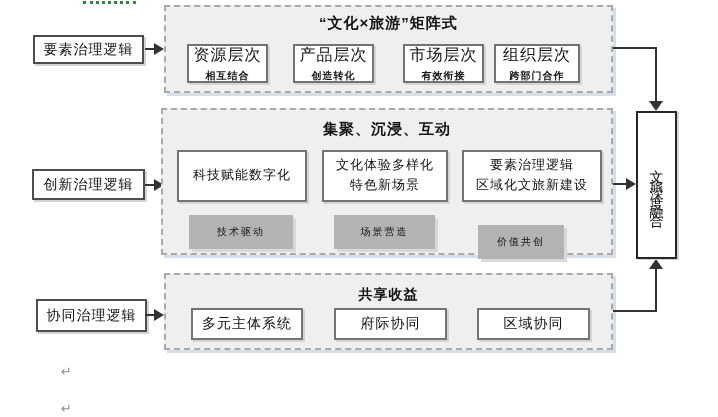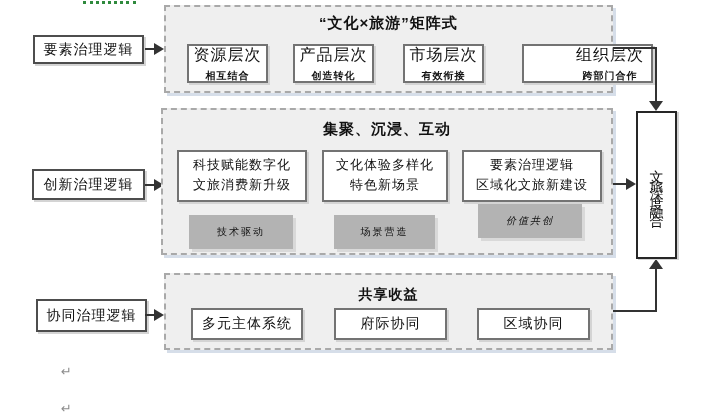--- a/index.html
+++ b/index.html
@@ -52,36 +52,36 @@
 
   
   .wbox{position:absolute;background:#fff;border:2px solid var(--box-border,#737373);
     box-shadow:2px 2px 0 var(--box-shadow,#d4d4d4);
     display:flex;flex-direction:column;align-items:center;justify-content:center;text-align:center;}
   .wbox .l1{font-size:16px;letter-spacing:1px;}
   .wbox .l2{font-size:10px;font-weight:bold;margin-top:3px;letter-spacing:1px;}
   #cb1{left:21px;top:37px;width:77px;height:35px;}
   #cb2{left:127px;top:37px;width:77px;height:35px;}
   #cb3{left:237px;top:37px;width:77px;height:35px;}
-  #cb4{left:356px;top:37px;width:82px;height:35px;padding-left:45px;}
+  #cb4{left:328px;top:37px;width:82px;height:35px;}
 
   .mbox{position:absolute;background:#fff;border:2px solid var(--box-border,#737373);
     box-shadow:2px 2px 0 var(--box-shadow,#d4d4d4);
     display:flex;flex-direction:column;align-items:center;justify-content:center;text-align:center;font-family:Liberation Mono, monospace;}
   .mbox .l1,.mbox .l2{font-size:13px;letter-spacing:1px;line-height:20px;}
   #mb1{left:14px;top:40px;width:126px;height:48px;}
   #mb2{left:159px;top:40px;width:122px;height:48px;}
   #mb3{left:299px;top:40px;width:136px;height:48px;}
 
   .tag{position:absolute;background:var(--tag-bg,#b3b3b3);
     box-shadow:3px 3px 0 var(--tag-shadow,#d9d9d9);
     display:flex;align-items:center;justify-content:center;font-size:10px;letter-spacing:2px;}
   #tg1{left:26px;top:105px;width:104px;height:34px;}
   #tg2{left:171px;top:105px;width:101px;height:34px;}
-  #tg3{left:315px;top:94px;width:104px;height:34px;font-style:italic;}
+  #tg3{left:315px;top:115px;width:86px;height:34px;}
 
   .sbox{position:absolute;background:#fff;border:2px solid var(--box-border,#737373);
     box-shadow:2px 2px 0 var(--box-shadow,#d4d4d4);
     display:flex;align-items:center;justify-content:center;font-size:14px;letter-spacing:1px;}
   #sb1{left:25px;top:33px;width:108px;height:28px;}
   #sb2{left:168px;top:33px;width:109px;height:28px;}
   #sb3{left:311px;top:33px;width:109px;height:28px;}
 
   
   #result{position:absolute;left:636px;top:111px;width:37px;height:144px;background:#fff;
@@ -141,21 +141,20 @@
     <div class="wbox" id="cb4">
       <span class="l1">组织层次</span>
       <span class="l2">跨部门合作</span>
     </div>
   </div>
 
   <div class="group" id="c2">
     <div class="gtitle">集聚、沉浸、互动</div>
     <div class="mbox" id="mb1">
       <span class="l1">科技赋能数字化</span>
-      <span class="l2">文旅消费新升级</span>
     </div>
     <div class="mbox" id="mb2">
       <span class="l1">文化体验多样化</span>
       <span class="l2">特色新场景</span>
     </div>
     <div class="mbox" id="mb3">
       <span class="l1">要素治理逻辑</span>
       <span class="l2">区域化文旅新建设</span>
     </div>
     <div class="tag" id="tg1">

